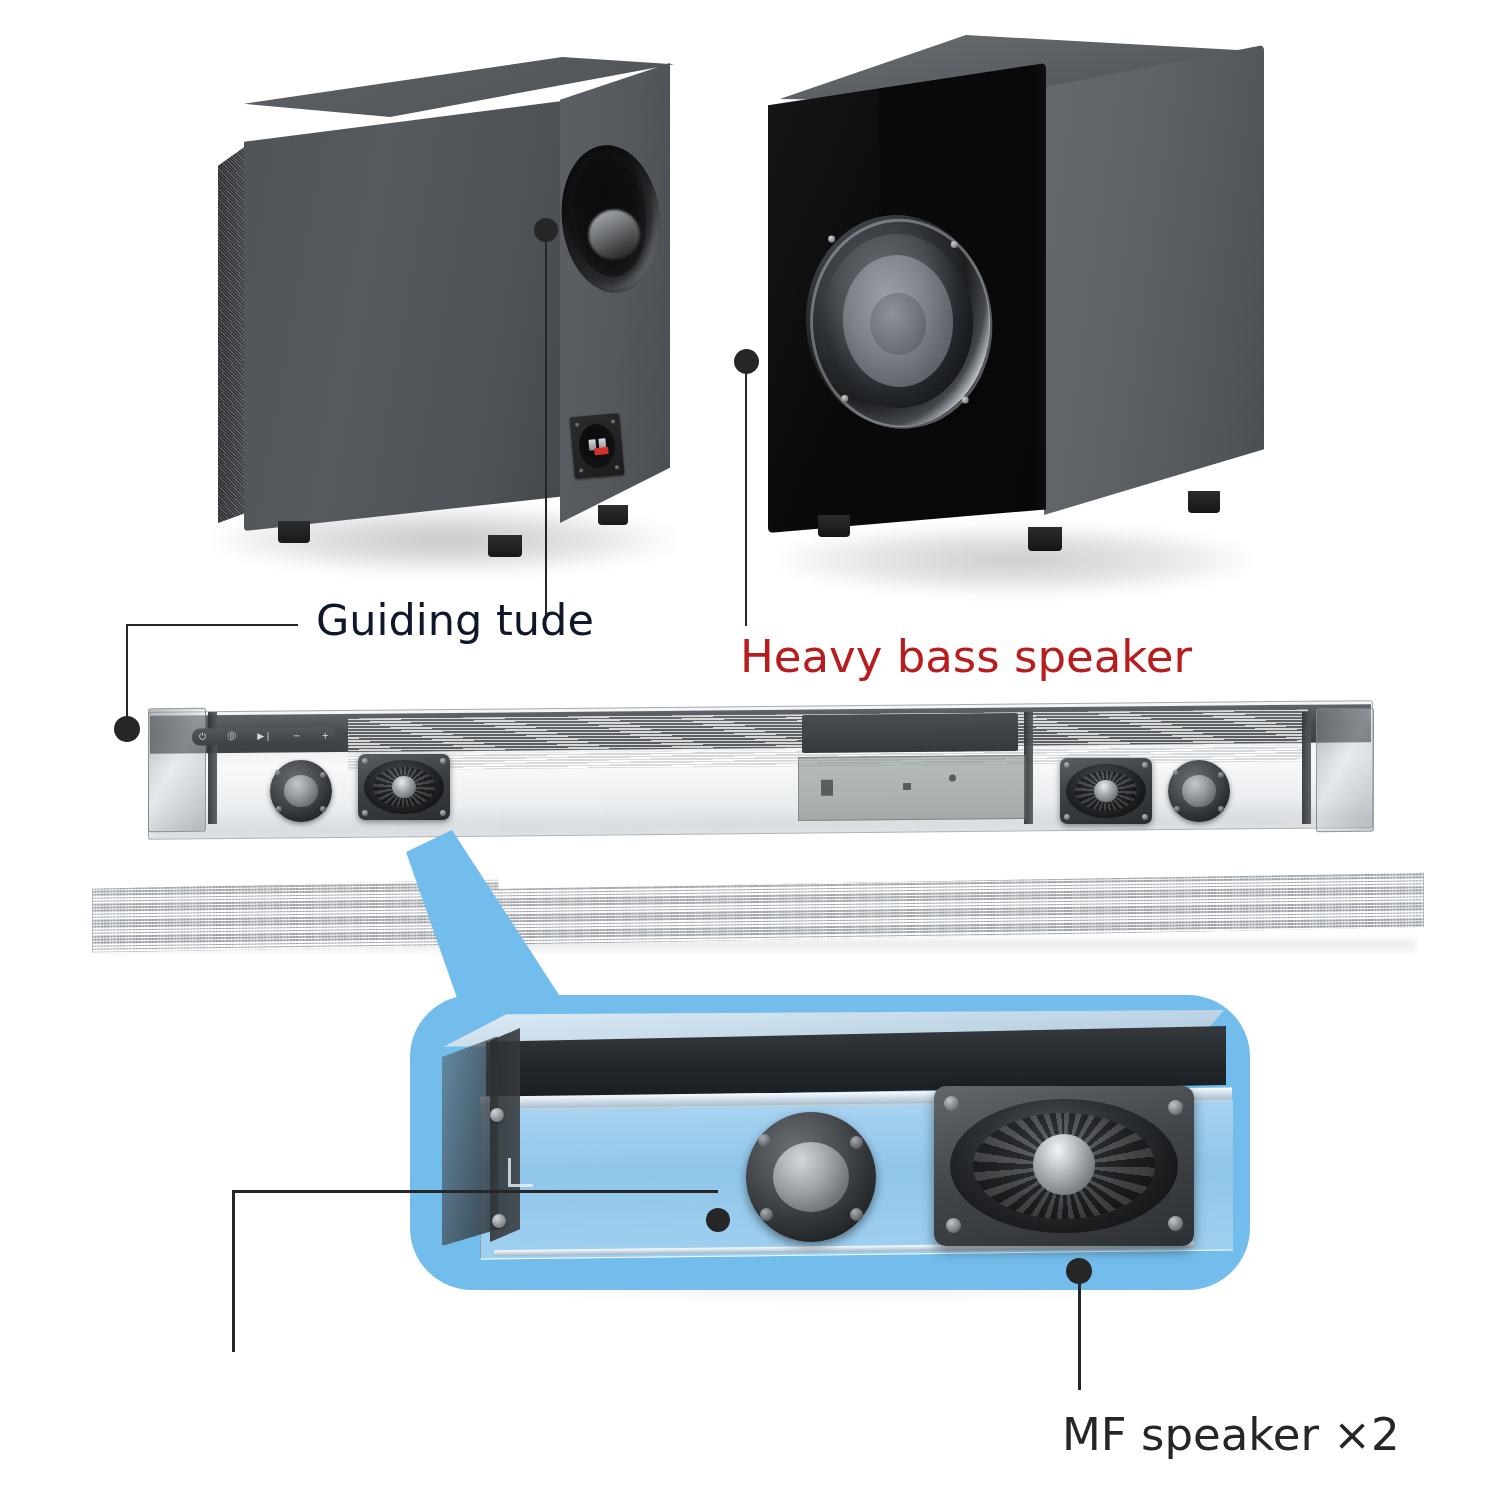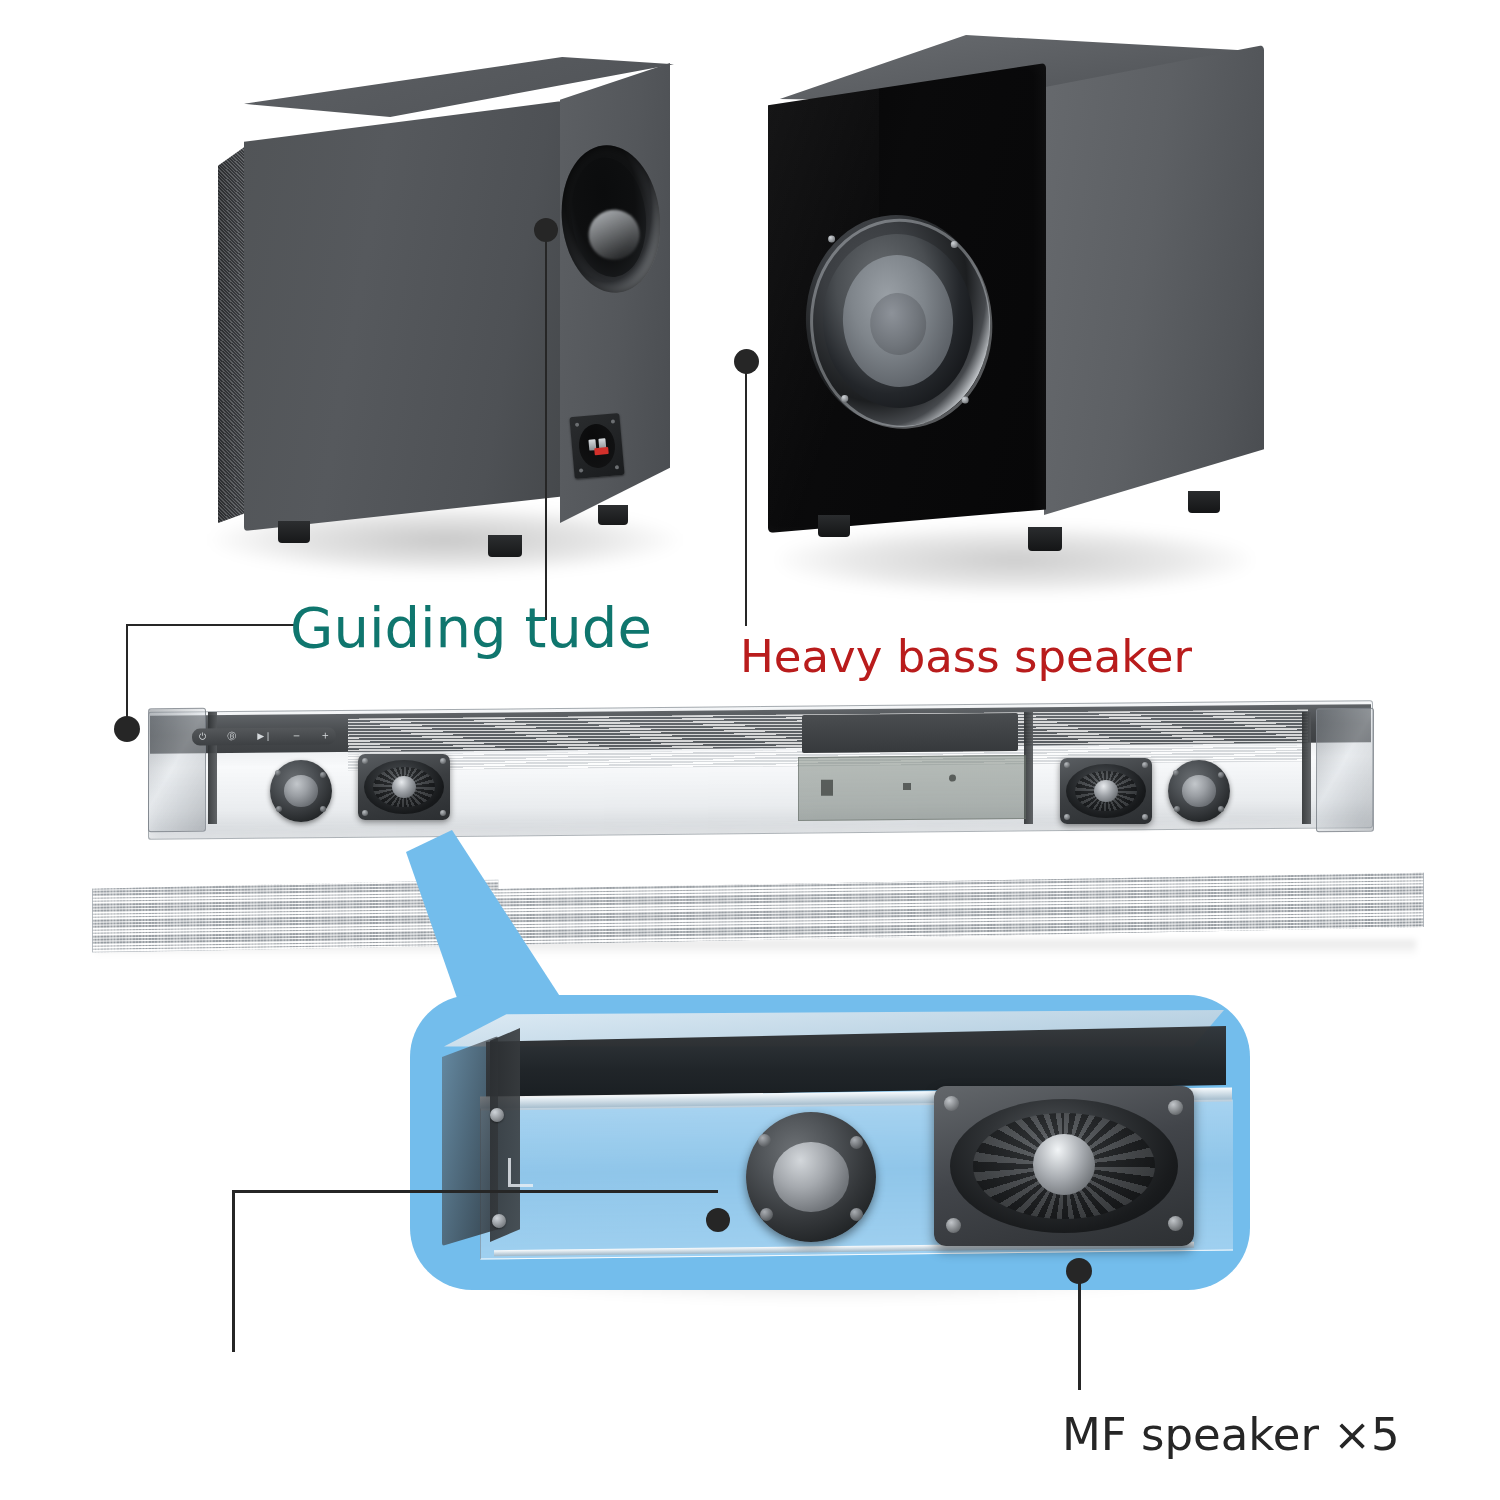--- a/index.html
+++ b/index.html
@@ -283,21 +283,21 @@
     <div class="sr-foot" style="left:58px;top:490px;width:32px;height:22px;"></div>
     <div class="sr-foot" style="left:268px;top:502px;width:34px;height:24px;"></div>
     <div class="sr-foot" style="left:428px;top:466px;width:32px;height:22px;"></div>
   </div>
 
   <div class="dot" style="left: 534px; top: 218px; width: 24px; height: 24px; background: rgb(38, 38, 38);"></div>
   <div class="ln" style="left: 545px; top: 236px; width: 2px; height: 384px; background: rgb(38, 38, 38);"></div>
   <div class="dot" style="left: 114px; top: 716px; width: 26px; height: 26px; background: rgb(38, 38, 38);"></div>
   <div class="ln" style="left: 126px; top: 625px; width: 2px; height: 96px; background: rgb(38, 38, 38);"></div>
   <div class="ln" style="left: 126px; top: 624px; width: 172px; height: 2px; background: rgb(38, 38, 38);"></div>
-  <div class="lbl" style="left: 290px; top: 595px; font-size: 56px; color: #0f766e;">Guiding tude</div>
+  <div class="lbl" style="left: 316px; top: 595px; font-size: 43px; color: #0f172a;">Guiding tude</div>
 
   <div class="dot" style="left: 734px; top: 349px; width: 25px; height: 25px; background: rgb(38, 38, 38);"></div>
   <div class="ln" style="left: 745px; top: 370px; width: 2px; height: 256px; background: rgb(38, 38, 38);"></div>
   <div class="lbl" style="left: 740px; top: 630px; font-size: 45px; color: #b91c1c;">Heavy bass speaker</div>
 
   <div id="bar">
     <div class="bar-shell"></div>
     <div class="bar-cavity"></div>
     <div class="bar-ribs"></div>
     <div class="bar-ribs2"></div>
@@ -397,15 +397,15 @@
       <div class="dmf-s" style="left:234px;top:130px;"></div>
     </div>
   </div>
 
   <div class="dot" style="left: 706px; top: 1208px; width: 24px; height: 24px; background: rgb(38, 38, 38);"></div>
   <div class="ln" style="left: 232px; top: 1190px; width: 486px; height: 3px; background: rgb(38, 38, 38);"></div>
   <div class="ln" style="left: 232px; top: 1190px; width: 3px; height: 162px; background: rgb(38, 38, 38);"></div>
 
   <div class="dot" style="left: 1066px; top: 1258px; width: 26px; height: 26px; background: rgb(38, 38, 38);"></div>
   <div class="ln" style="left: 1078px; top: 1282px; width: 3px; height: 108px; background: rgb(38, 38, 38);"></div>
-  <div class="lbl" style="left: 1062px; top: 1408px; font-size: 45px; color: rgb(38, 38, 38);">MF speaker ×5</div>
+  <div class="lbl" style="left: 1062px; top: 1408px; font-size: 45px; color: rgb(38, 38, 38);">MF speaker ×2</div>
 
 </div>
 
 </body></html>

